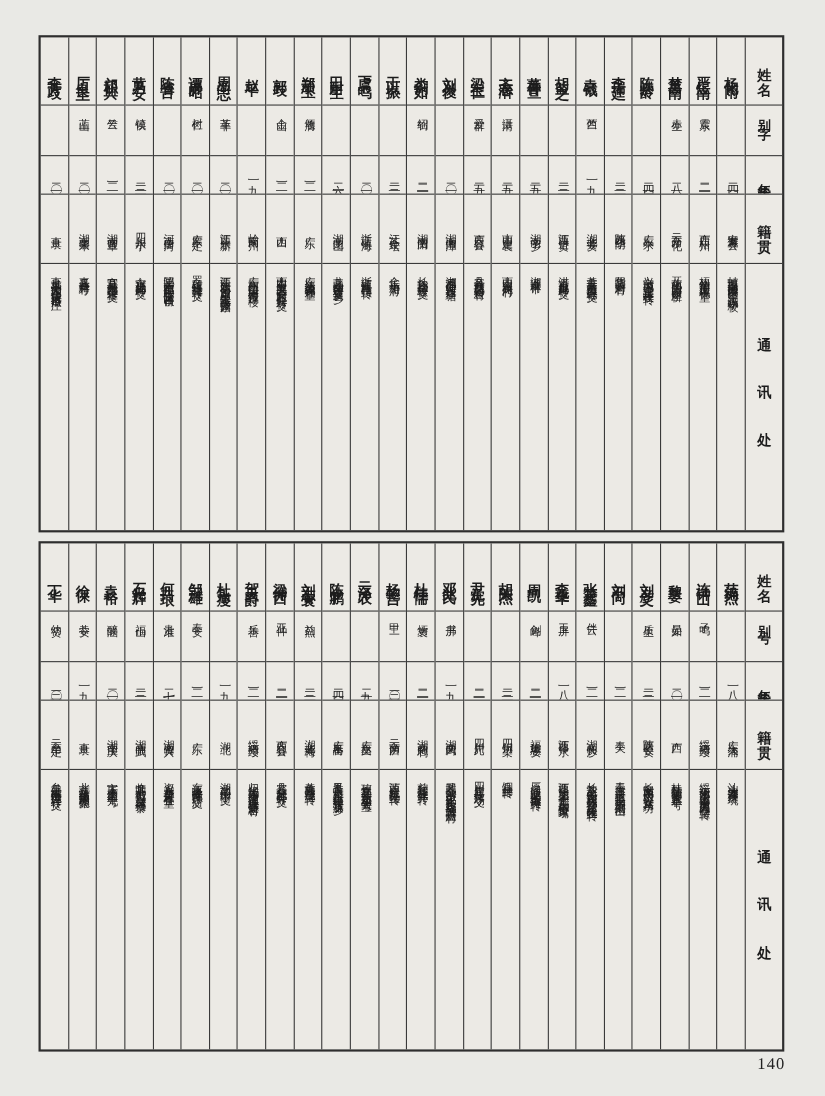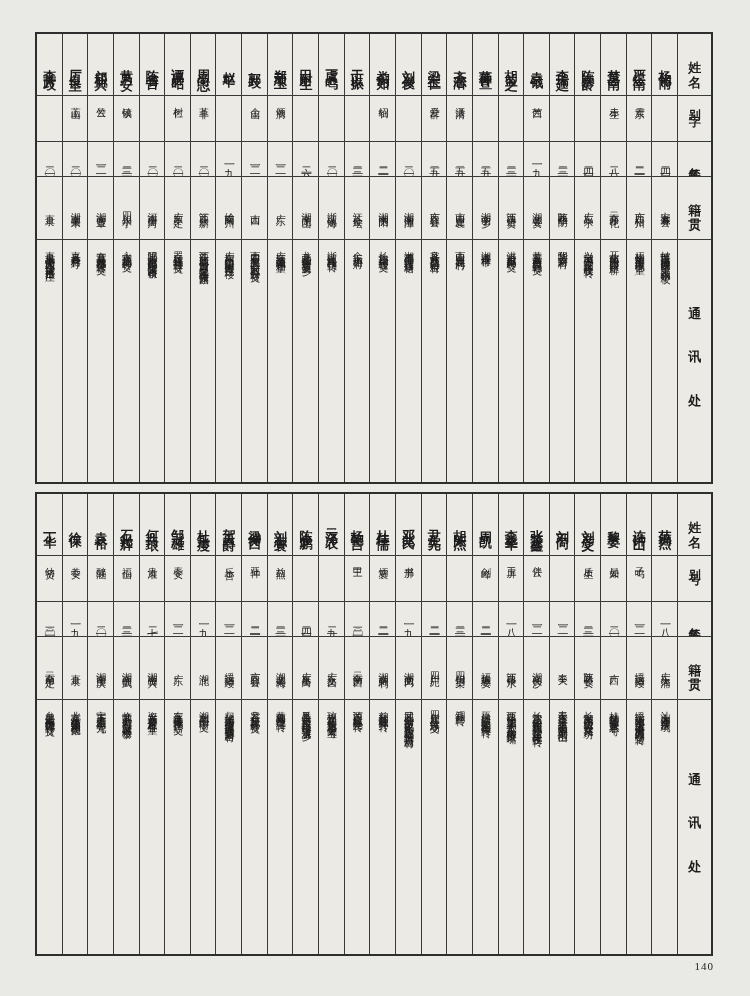--- a/index.html
+++ b/index.html
@@ -53,21 +53,21 @@
   
   .col.header .cell span{font-weight:bold;font-size:13px;}
   .col.header .cell.name span{letter-spacing:14px;}
   .col.header .cell.alias span{font-size:12px;letter-spacing:6px;}
   .col.header .cell.age span{font-size:12px;letter-spacing:2px;}
   .col.header .cell.origin span{font-size:13px;letter-spacing:14px;}
   .col.header .cell.address{align-items:center;padding-top:0;}
   .col.header .cell.address span{letter-spacing:44px;}
   .page-number{
     position:absolute;right:36px;top:960px;
-    font-size:11px;letter-spacing:1px;color:#222;
+    font-size:15px;letter-spacing:1px;color:#222;
   }
 </style>
 </head>
 <body>
 
 <div class="page">
 
   <div class="roster roster-top">
     <div class="col header">
       <div class="cell name">

